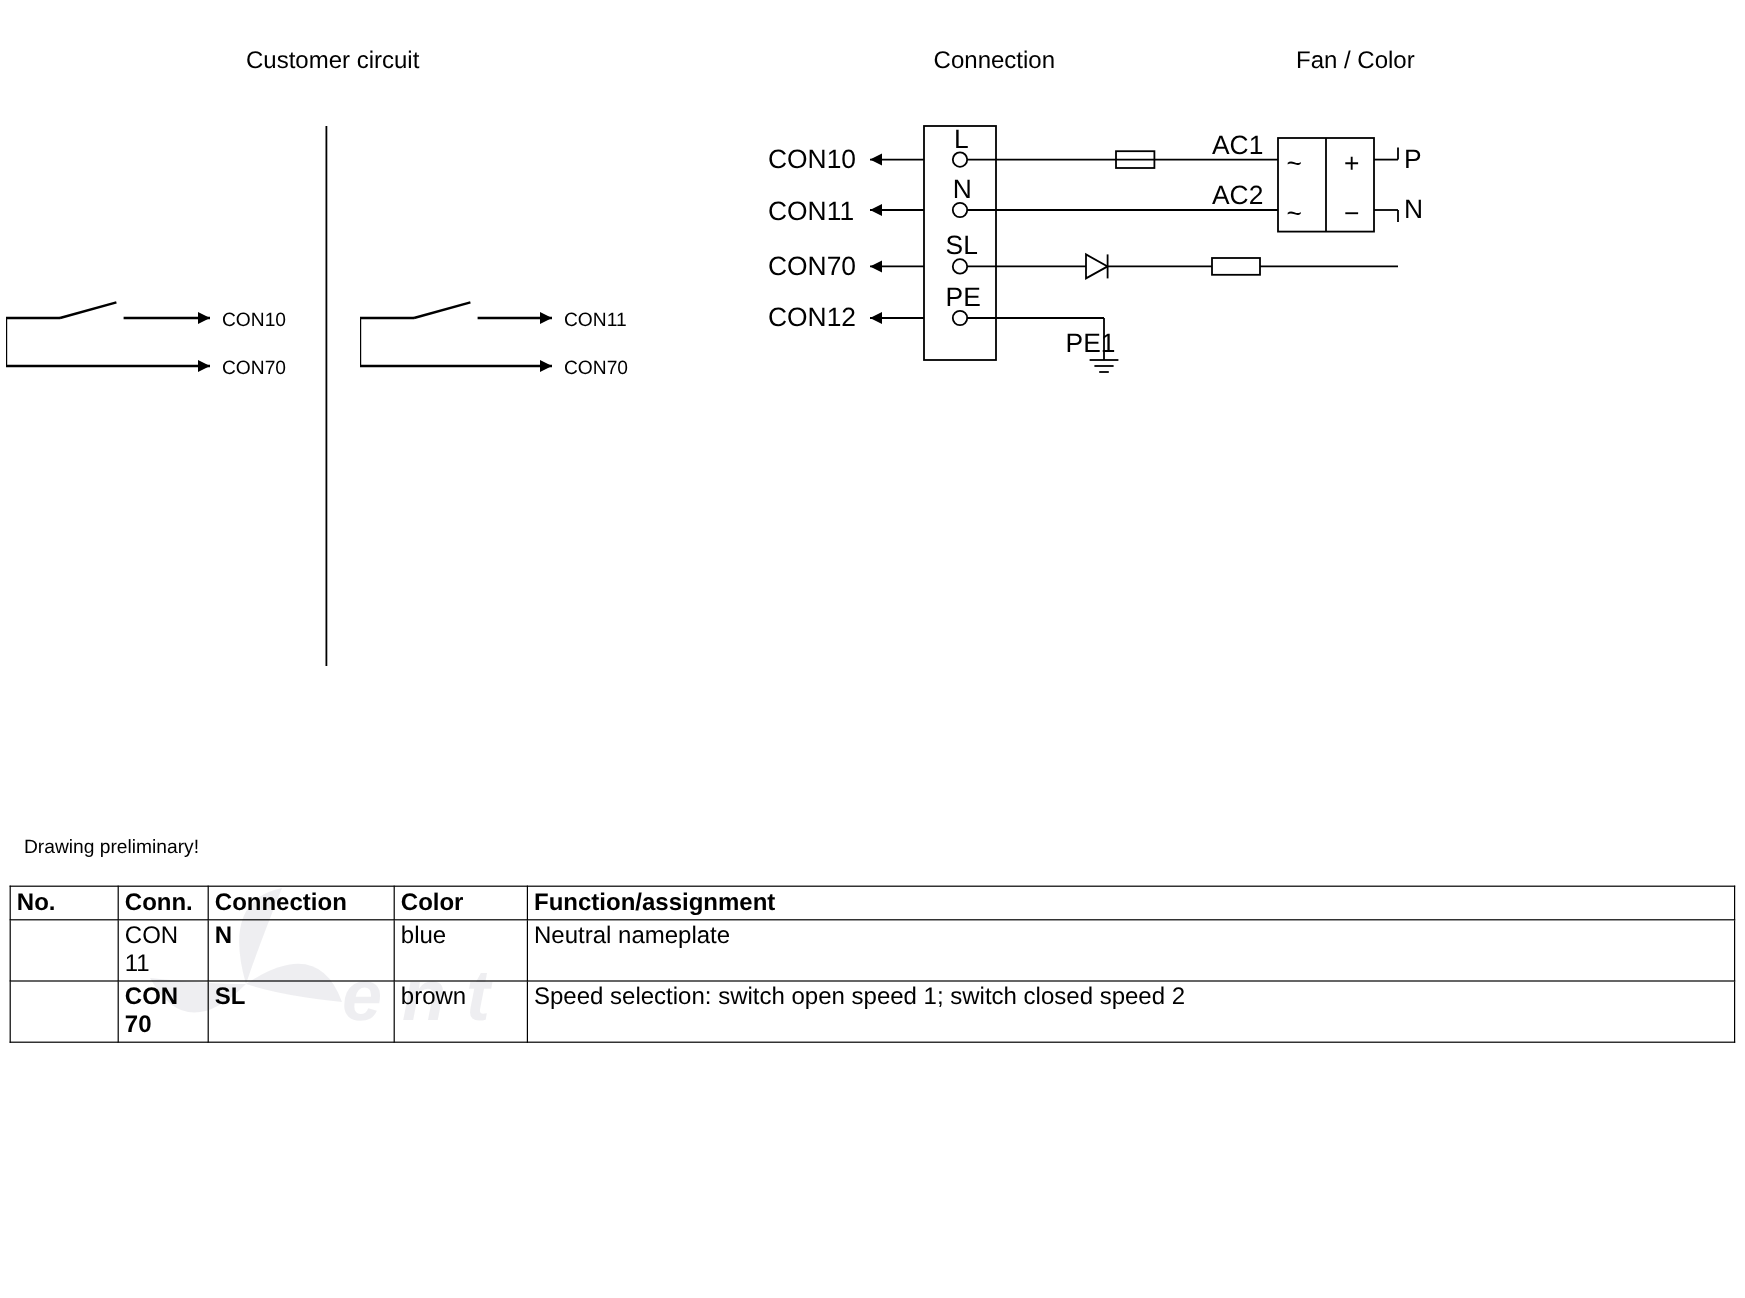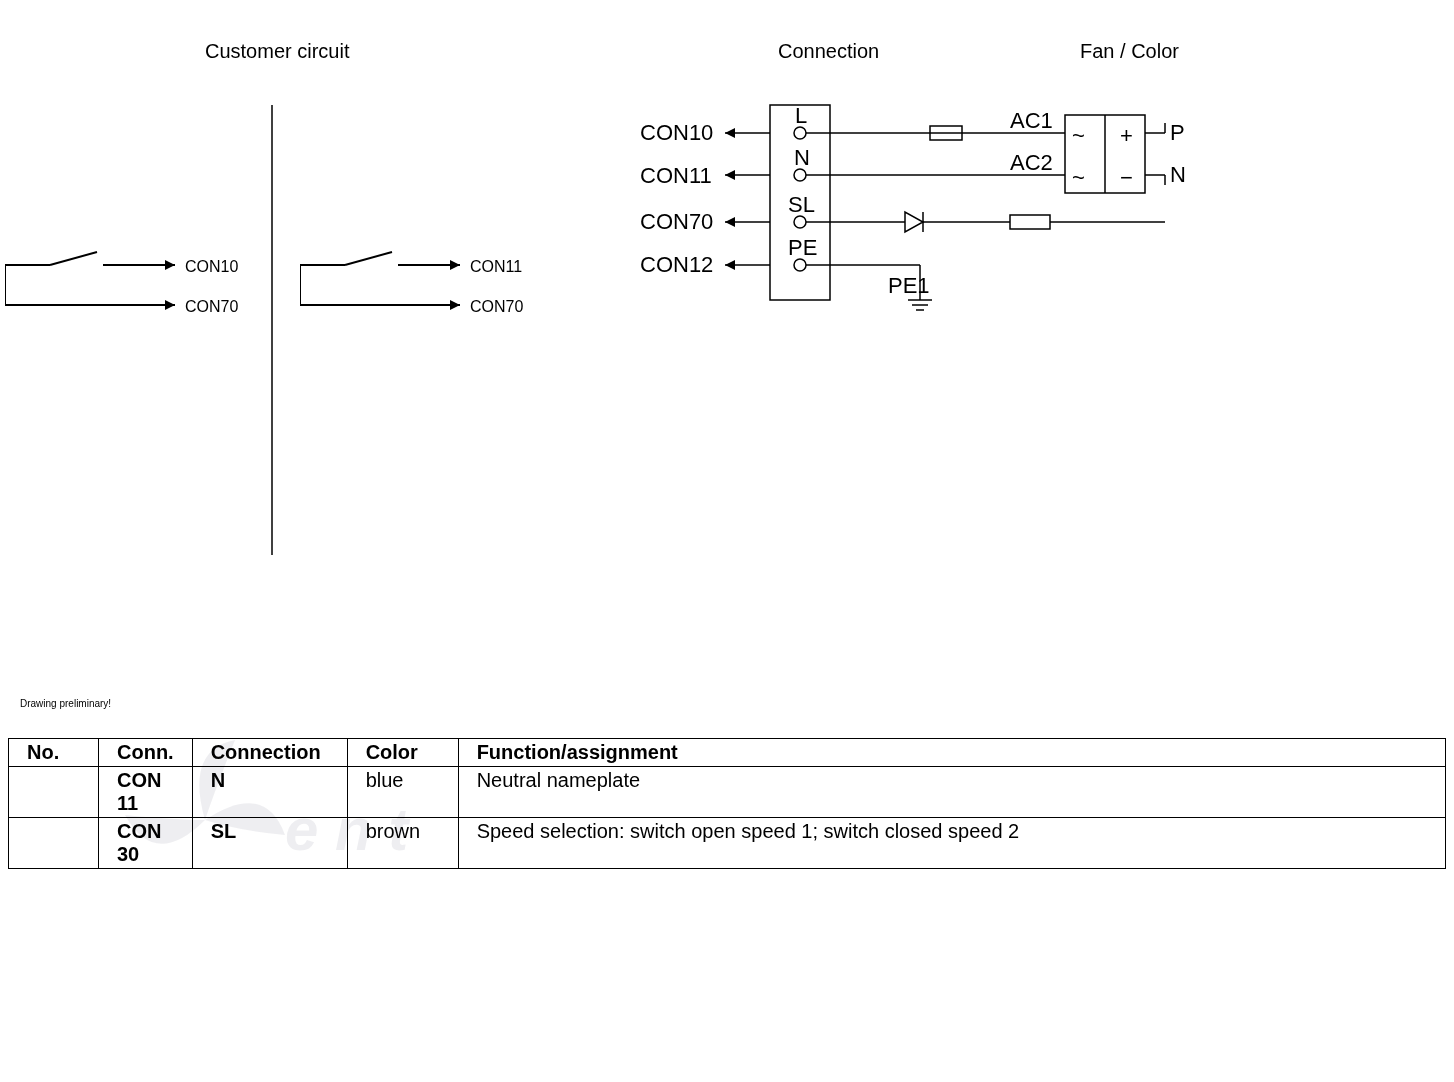--- a/index.html
+++ b/index.html
@@ -23,41 +23,41 @@
     }
     svg { position: absolute; }
     .switch-block svg text, .connection-diagram text {
       font-family: Arial, sans-serif;
       font-size: 22px;
     }
     .preliminary {
       position: absolute;
       left: 20px;
       top: 698px;
-      font-size: 10px;
+      font-size: 16px;
     }
     .conn-table {
       position: absolute;
       left: 8px;
       top: 738px;
       border-collapse: collapse;
       width: 1438px;
     }
     .conn-table th, .conn-table td {
       border: 1px solid #000;
-      padding: 2px 18px;
+      padding: 2px 5px;
       text-align: left;
       font-size: 20px;
       vertical-align: top;
     }
     .conn-table th {
       font-weight: bold;
     }
     .col-no { width: 90px; }
-    .col-conn { width: 85px; font-weight: bold;}
+    .col-conn { width: 75px; font-weight: bold;}
     .col-desig { width: 155px; }
     .col-color { width: 111px; }
     .col-func {  }
     .watermark {
       position: absolute;
       left: 90px; top: 720px;
       width: 450px; height: 200px;
       opacity: 0.08;
       pointer-events: none;
     }
@@ -189,26 +189,26 @@
       <th class="col-no">No.</th>
       <th class="col-conn">Conn.</th>
       <th class="col-desig">Connection</th>
       <th class="col-color">Color</th>
       <th class="col-func">Function/assignment</th>
     </tr>
   </thead>
   <tbody>
     <tr>
       <td></td>
-      <td style="font-weight:bold">CON 11</td>
+      <td style="font-weight:normal">CON 11</td>
       <td style="font-weight:bold">N</td>
       <td>blue</td>
       <td>Neutral nameplate</td>
     </tr>
     <tr>
       <td></td>
-      <td style="font-weight:bold">CON 30</td>
+      <td style="font-weight:bold">CON 70</td>
       <td style="font-weight:bold">SL</td>
       <td>brown</td>
       <td>Speed selection: switch open speed 1; switch closed speed 2</td>
     </tr>
   </tbody>
 </table>
 
 </body></html>

